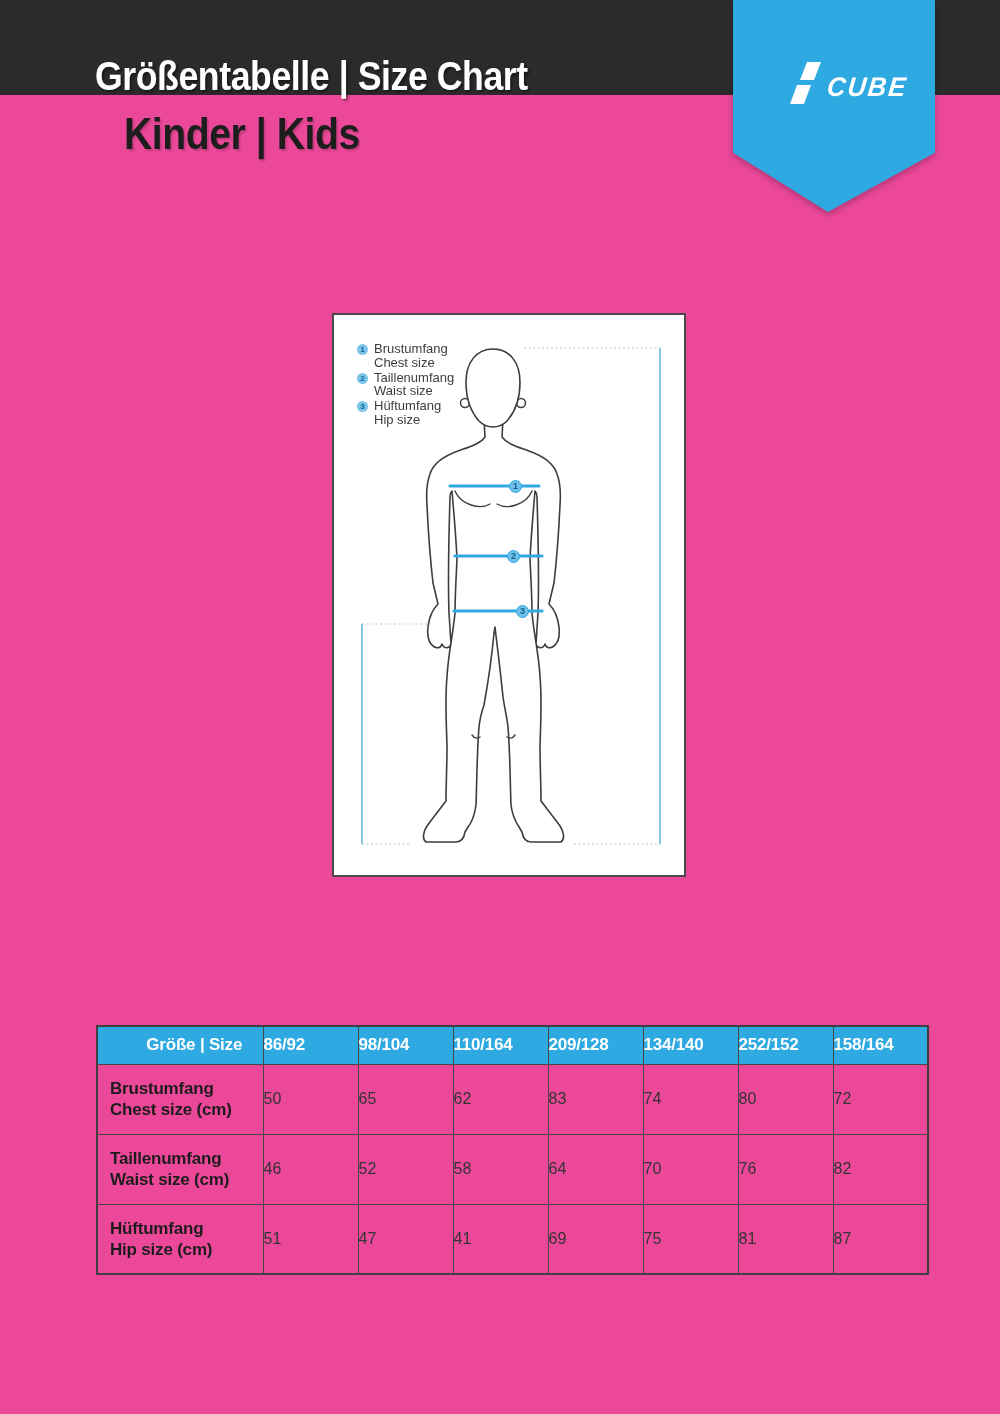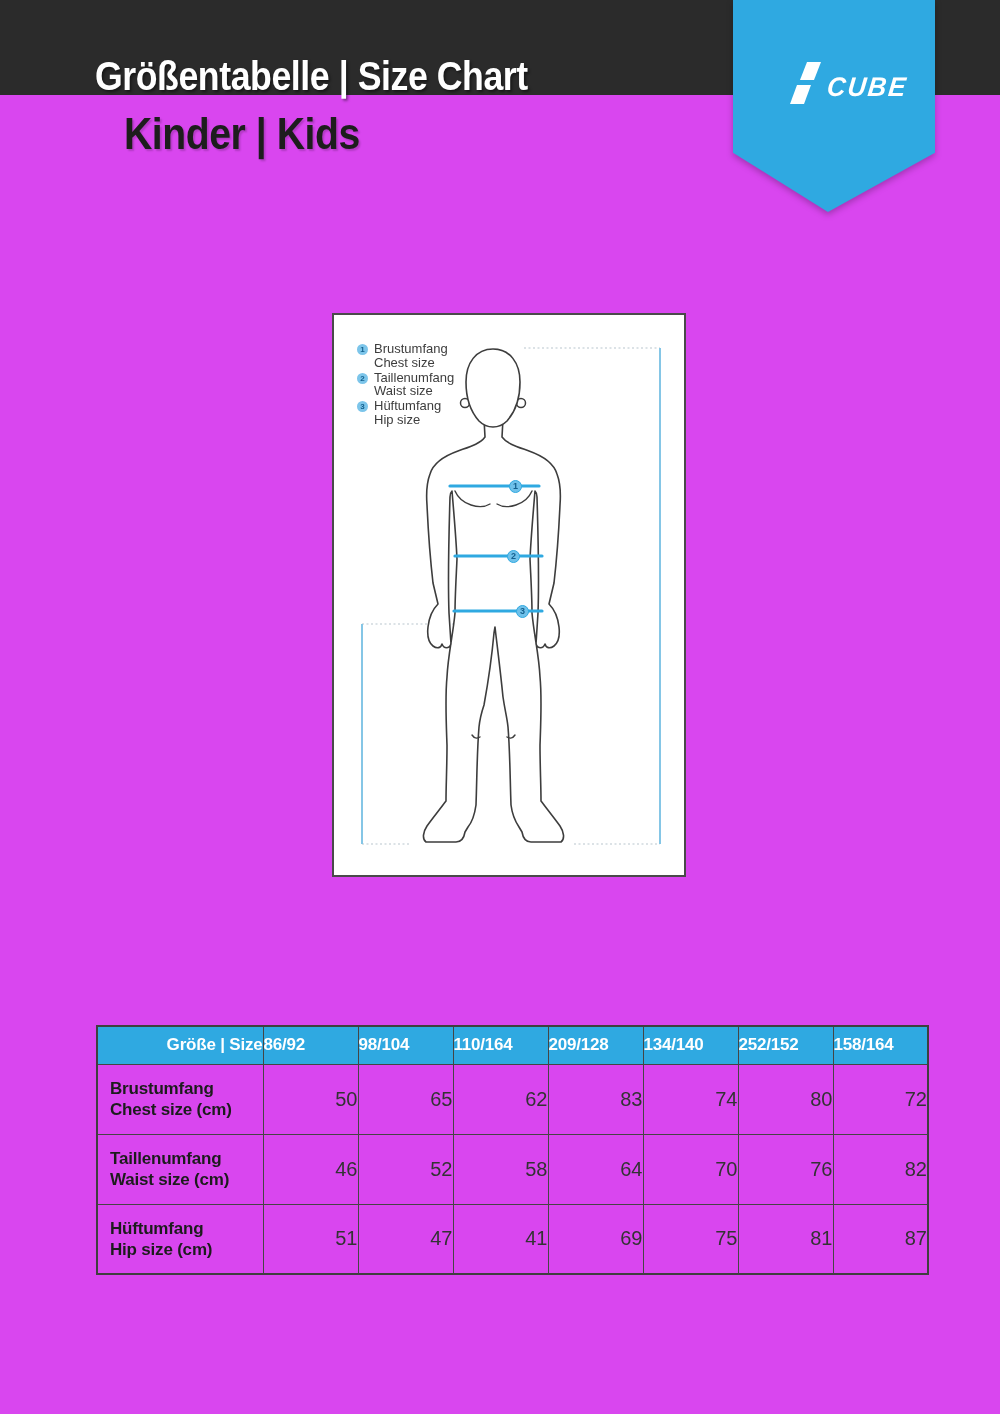--- a/index.html
+++ b/index.html
@@ -1,19 +1,19 @@
 <!DOCTYPE html>
 <html><head>
 <meta charset="utf-8">
 <style>
   * { margin:0; padding:0; box-sizing:border-box; }
   html,body { background:#e9e9e9; }
   .page {
     position:relative; width:1000px; height:1414px; margin:0 auto;
-    background:#d946ef; overflow:hidden;
+    background:#ec4899; overflow:hidden;
     font-family:"Liberation Sans", sans-serif;
   }
   
   .topbar { position:absolute; left:0; top:0; width:1000px; height:95px; background:#2b2b2b; }
   .title {
     position:absolute; left:95px; top:56px; white-space:nowrap;
     font-size:41px; font-weight:bold; color:#ffffff; line-height:40px;
     letter-spacing:-0.5px; transform:scaleX(0.87); transform-origin:left top;
     text-shadow:2px 2px 3px rgba(0,0,0,0.45);
   }
@@ -63,28 +63,28 @@
   
   .size-table-wrap { position:absolute; left:96px; top:1025px; width:833px; }
   table.size-table { width:833px; border-collapse:collapse; table-layout:fixed; }
   table.size-table col.label-col { width:166px; }
   table.size-table th, table.size-table td { border:1.5px solid #454545; }
   table.size-table { border:2.5px solid #3f3f3f; }
   thead th {
     height:38px; background:#2fa9e1; color:#ffffff;
     font-size:17px; font-weight:bold; letter-spacing:-0.2px; text-align:left;
   }
-  thead th.first { text-align:right; padding-left:28px; }
+  thead th.first { text-align:center; padding-left:28px; }
   tbody th {
     height:70px; text-align:left; padding-left:12px; vertical-align:middle;
     font-size:17px; font-weight:bold; color:#1c1c1c; line-height:21px; letter-spacing:-0.2px;
   }
   tbody td {
-    text-align:right; vertical-align:middle;
-    font-size:20px; font-weight:400; color:#333333;
+    text-align:left; vertical-align:middle;
+    font-size:16px; font-weight:400; color:#333333;
   }
 </style>
 </head>
 <body>
 
 <div class="page">
 
   <div class="topbar"></div>
 
   <div class="title">Größentabelle | Size Chart</div>

